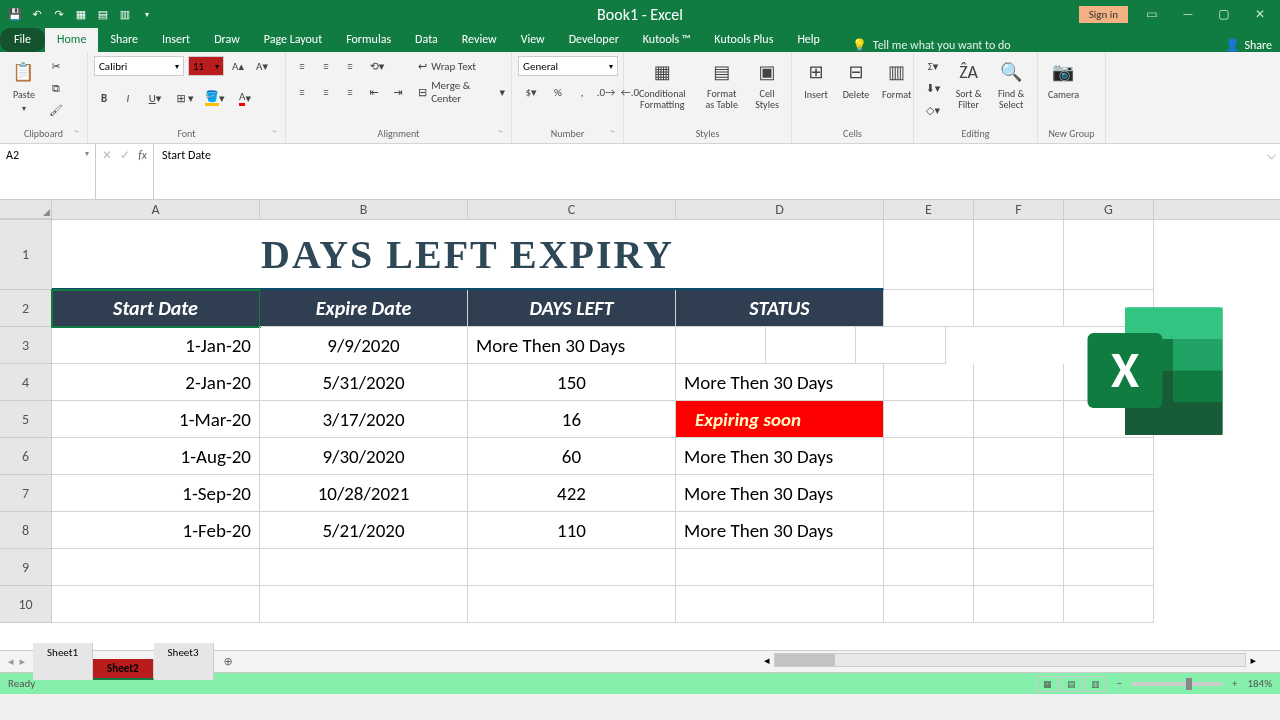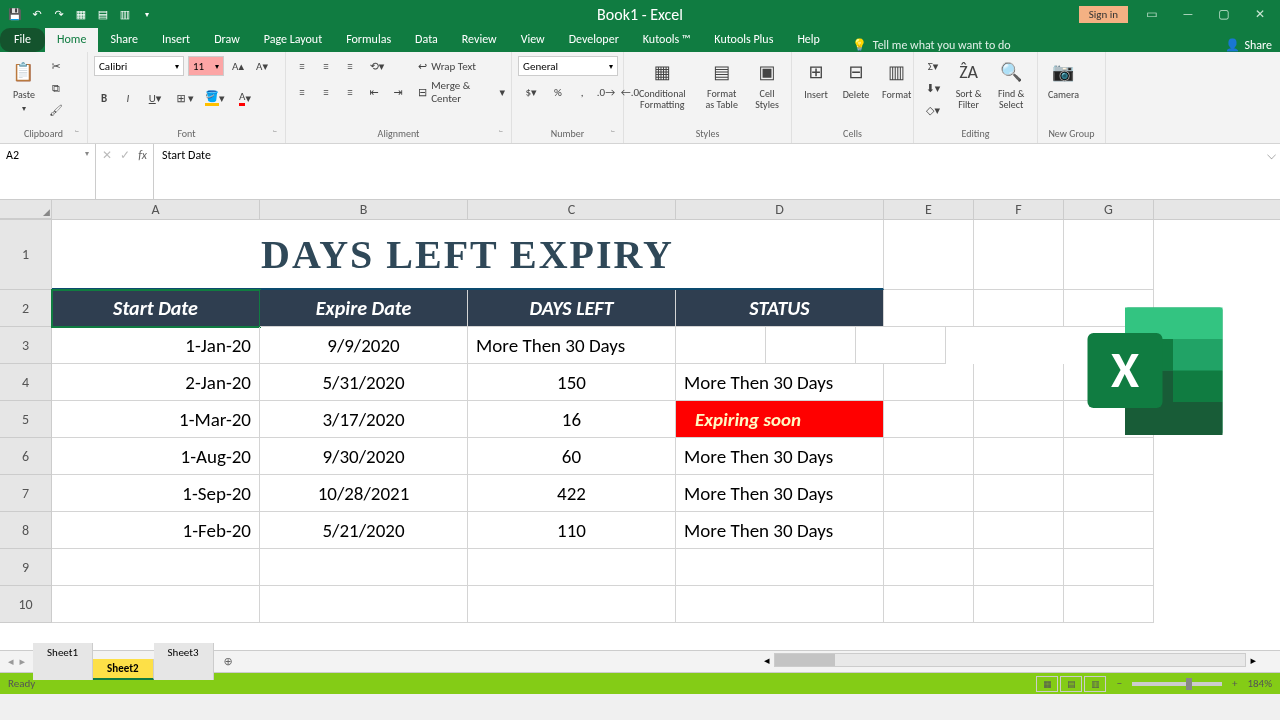--- a/index.html
+++ b/index.html
@@ -28,21 +28,21 @@
 .group-content { flex: 1; display: flex; align-items: flex-start; gap: 4px; }
 .group-label { text-align: center; font-size: 10px; color: #666; padding: 2px 0; position: relative; }
 .group-label::after { content: "⌐"; position: absolute; right: 2px; font-size: 8px; transform: scaleX(-1) rotate(180deg); color: #888; }
 .group-label.no-arrow::after { content: ""; }
 
 .big-btn { display: flex; flex-direction: column; align-items: center; gap: 2px; padding: 2px 4px; font-size: 10px; color: #444; cursor: pointer; }
 .big-btn-icon { width: 28px; height: 28px; display: flex; align-items: center; justify-content: center; font-size: 18px; }
 
 .font-row { display: flex; gap: 4px; align-items: center; }
 .font-select { width: 90px; height: 20px; border: 1px solid #ccc; background: white; font-size: 11px; padding: 0 4px; display: flex; align-items: center; justify-content: space-between; }
-.size-select { width: 36px; height: 20px; border: 1px solid #ccc; background: #fca5a5; font-size: 11px; padding: 0 4px; display: flex; align-items: center; justify-content: space-between; }
+.size-select { width: 36px; height: 20px; border: 1px solid #ccc; background: #b91c1c; font-size: 11px; padding: 0 4px; display: flex; align-items: center; justify-content: space-between; }
 .mini-btn { width: 20px; height: 20px; border: none; background: transparent; display: flex; align-items: center; justify-content: center; font-size: 11px; cursor: pointer; color: #444; }
 .mini-btn.dd { width: 26px; }
 
 .col-stack { display: flex; flex-direction: column; gap: 2px; }
 
 
 .formula-bar { height: 56px; background: white; border-bottom: 1px solid #ccc; display: flex; }
 .name-box { width: 96px; border-right: 1px solid #ccc; display: flex; align-items: flex-start; padding: 4px 6px; justify-content: space-between; font-size: 12px; }
 .fx-controls { display: flex; align-items: flex-start; padding: 4px 6px; gap: 8px; border-right: 1px solid #ccc; }
 .fx-label { font-style: italic; color: #666; }
@@ -74,28 +74,28 @@
 .header-cell.selected { outline: 2px solid #107c41; outline-offset: -1px; }
 
 .status-red { background: #ff0000; color: #fef9c3; font-weight: bold; font-style: italic; padding-left: 19px; }
 
 .excel-logo { position: absolute; right: 50px; top: 100px; width: 150px; height: 140px; }
 
 
 .sheet-bar { height: 22px; background: #f3f3f3; border-top: 1px solid #ccc; display: flex; align-items: center; font-size: 11px; position: relative; }
 .sheet-nav { padding: 0 8px; display: flex; gap: 6px; color: #999; }
 .sheet-tab { padding: 3px 14px; border-right: 1px solid #ccc; background: #e6e6e6; cursor: pointer; }
-.sheet-tab.active { background: #fde047; border-bottom: 2px solid #107c41; font-weight: bold; margin-top: 16px; }
+.sheet-tab.active { background: #b91c1c; border-bottom: 2px solid #107c41; font-weight: bold; margin-top: 16px; }
 .add-sheet { padding: 0 10px; color: #666; cursor: pointer; }
 .h-scroll { position: absolute; right: 20px; top: 0; width: 500px; height: 18px; display: flex; align-items: center; }
 .h-track { flex: 1; height: 14px; background: #e8e8e8; border: 1px solid #ccc; position: relative; }
 .h-thumb { position: absolute; left: 0; width: 60px; height: 12px; background: #c4c4c4; }
 
 
-.status-bar { height: 22px; background: #84cc16; border-top: 1px solid #ccc; display: flex; align-items: center; justify-content: space-between; padding: 0 8px; font-size: 11px; color: #555; }
+.status-bar { height: 22px; background: #86efac; border-top: 1px solid #ccc; display: flex; align-items: center; justify-content: space-between; padding: 0 8px; font-size: 11px; color: #555; }
 .status-right { display: flex; align-items: center; gap: 10px; }
 .view-btns { display: flex; gap: 2px; }
 .view-btn { width: 22px; height: 16px; border: 1px solid #ccc; display: flex; align-items: center; justify-content: center; font-size: 9px; }
 .zoom-slider { width: 90px; height: 4px; background: #ccc; position: relative; }
 .zoom-thumb { position: absolute; left: 60%; top: -4px; width: 6px; height: 12px; background: #888; }
 
 svg { display: block; }
 </style>
 </head>
 <body>

